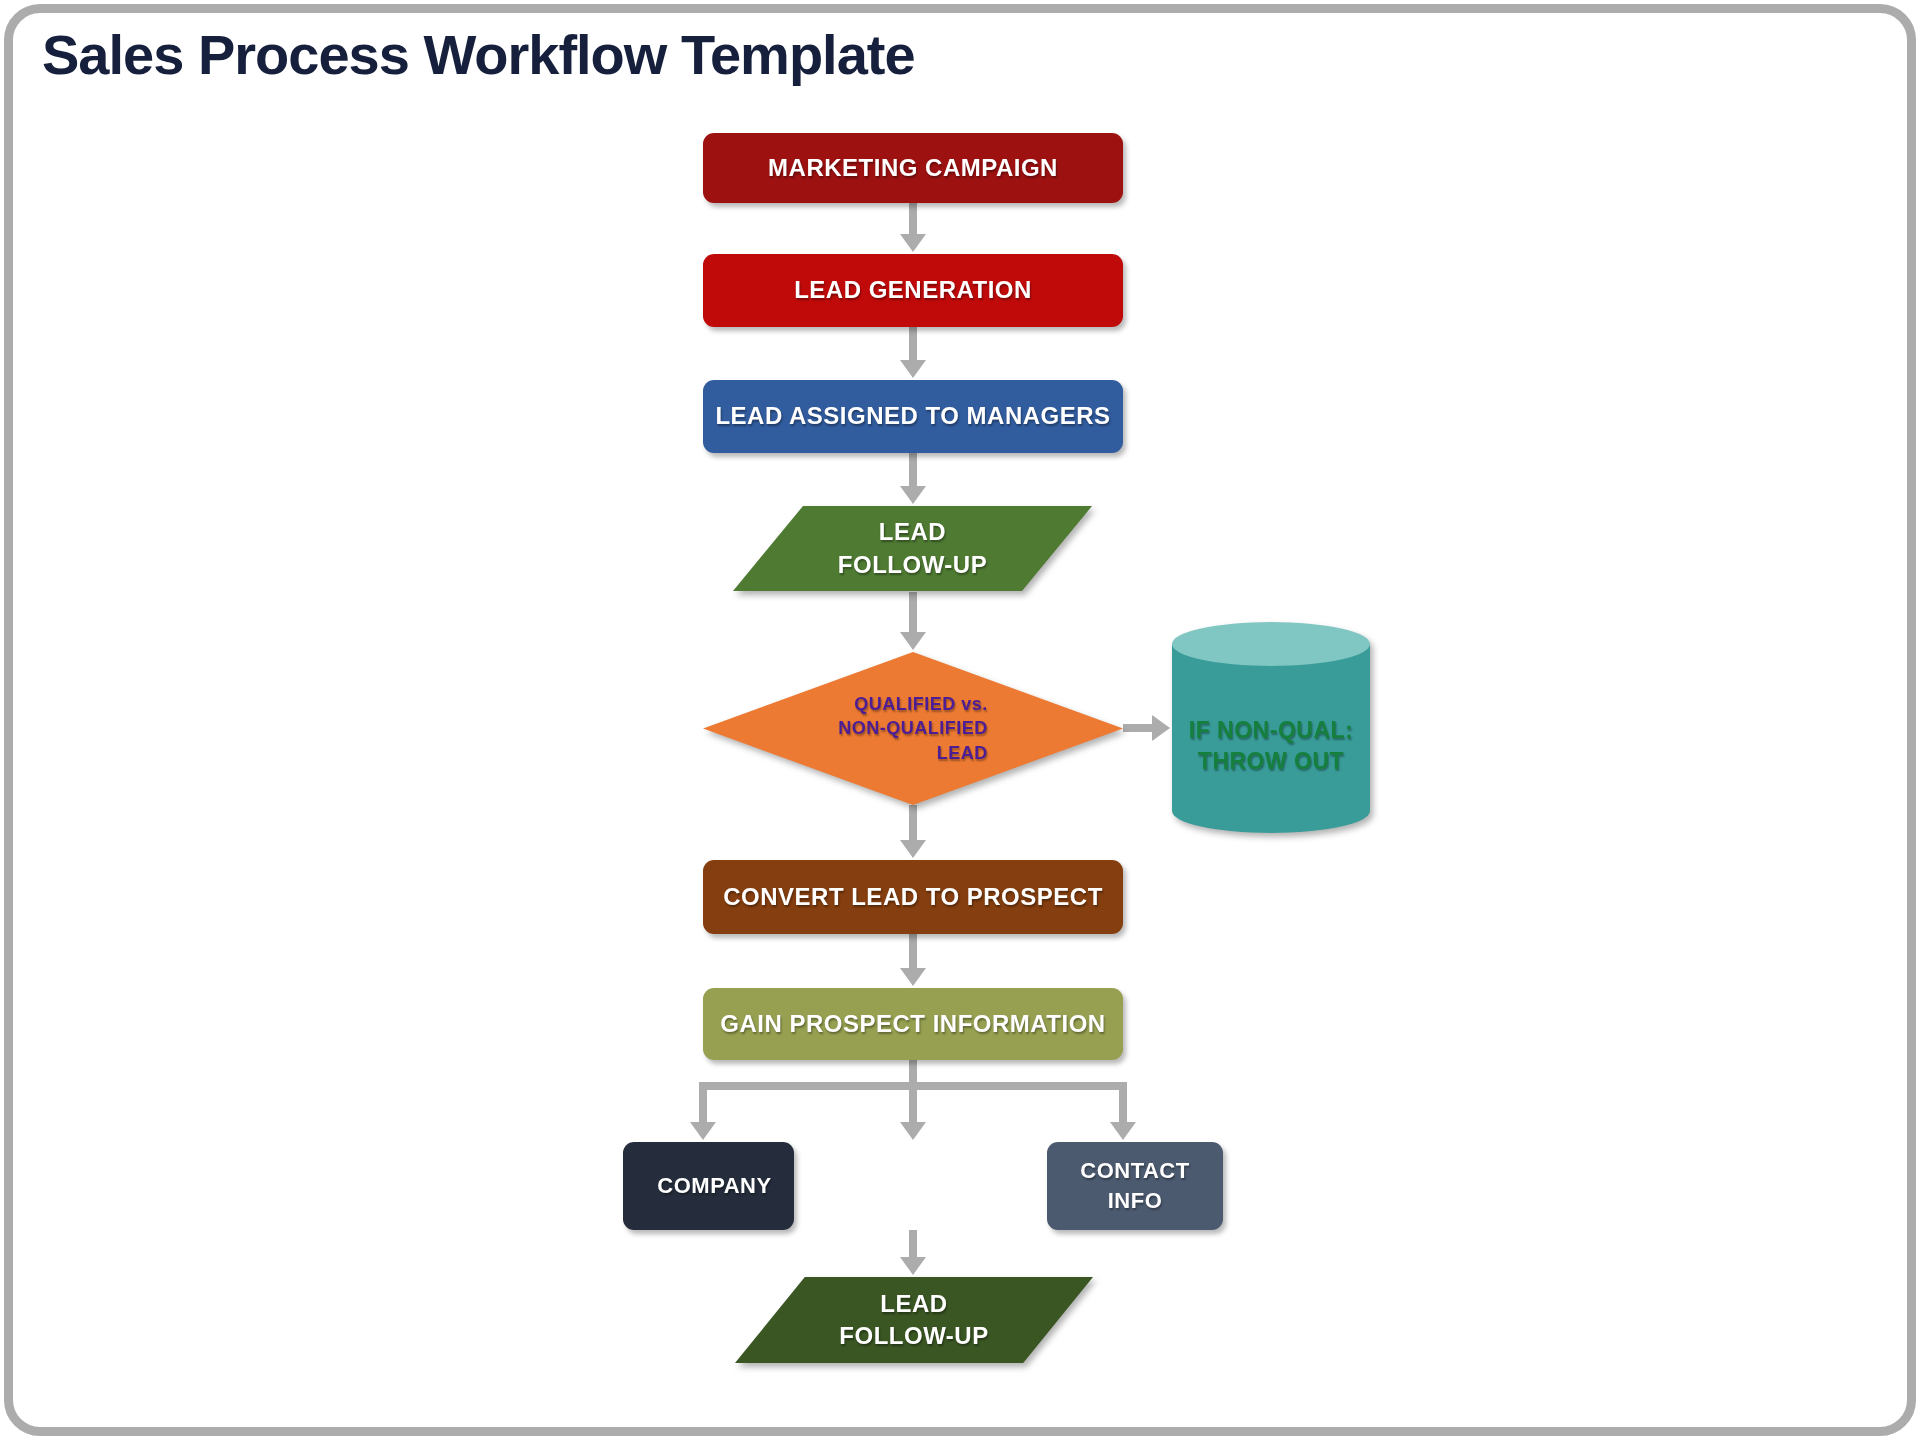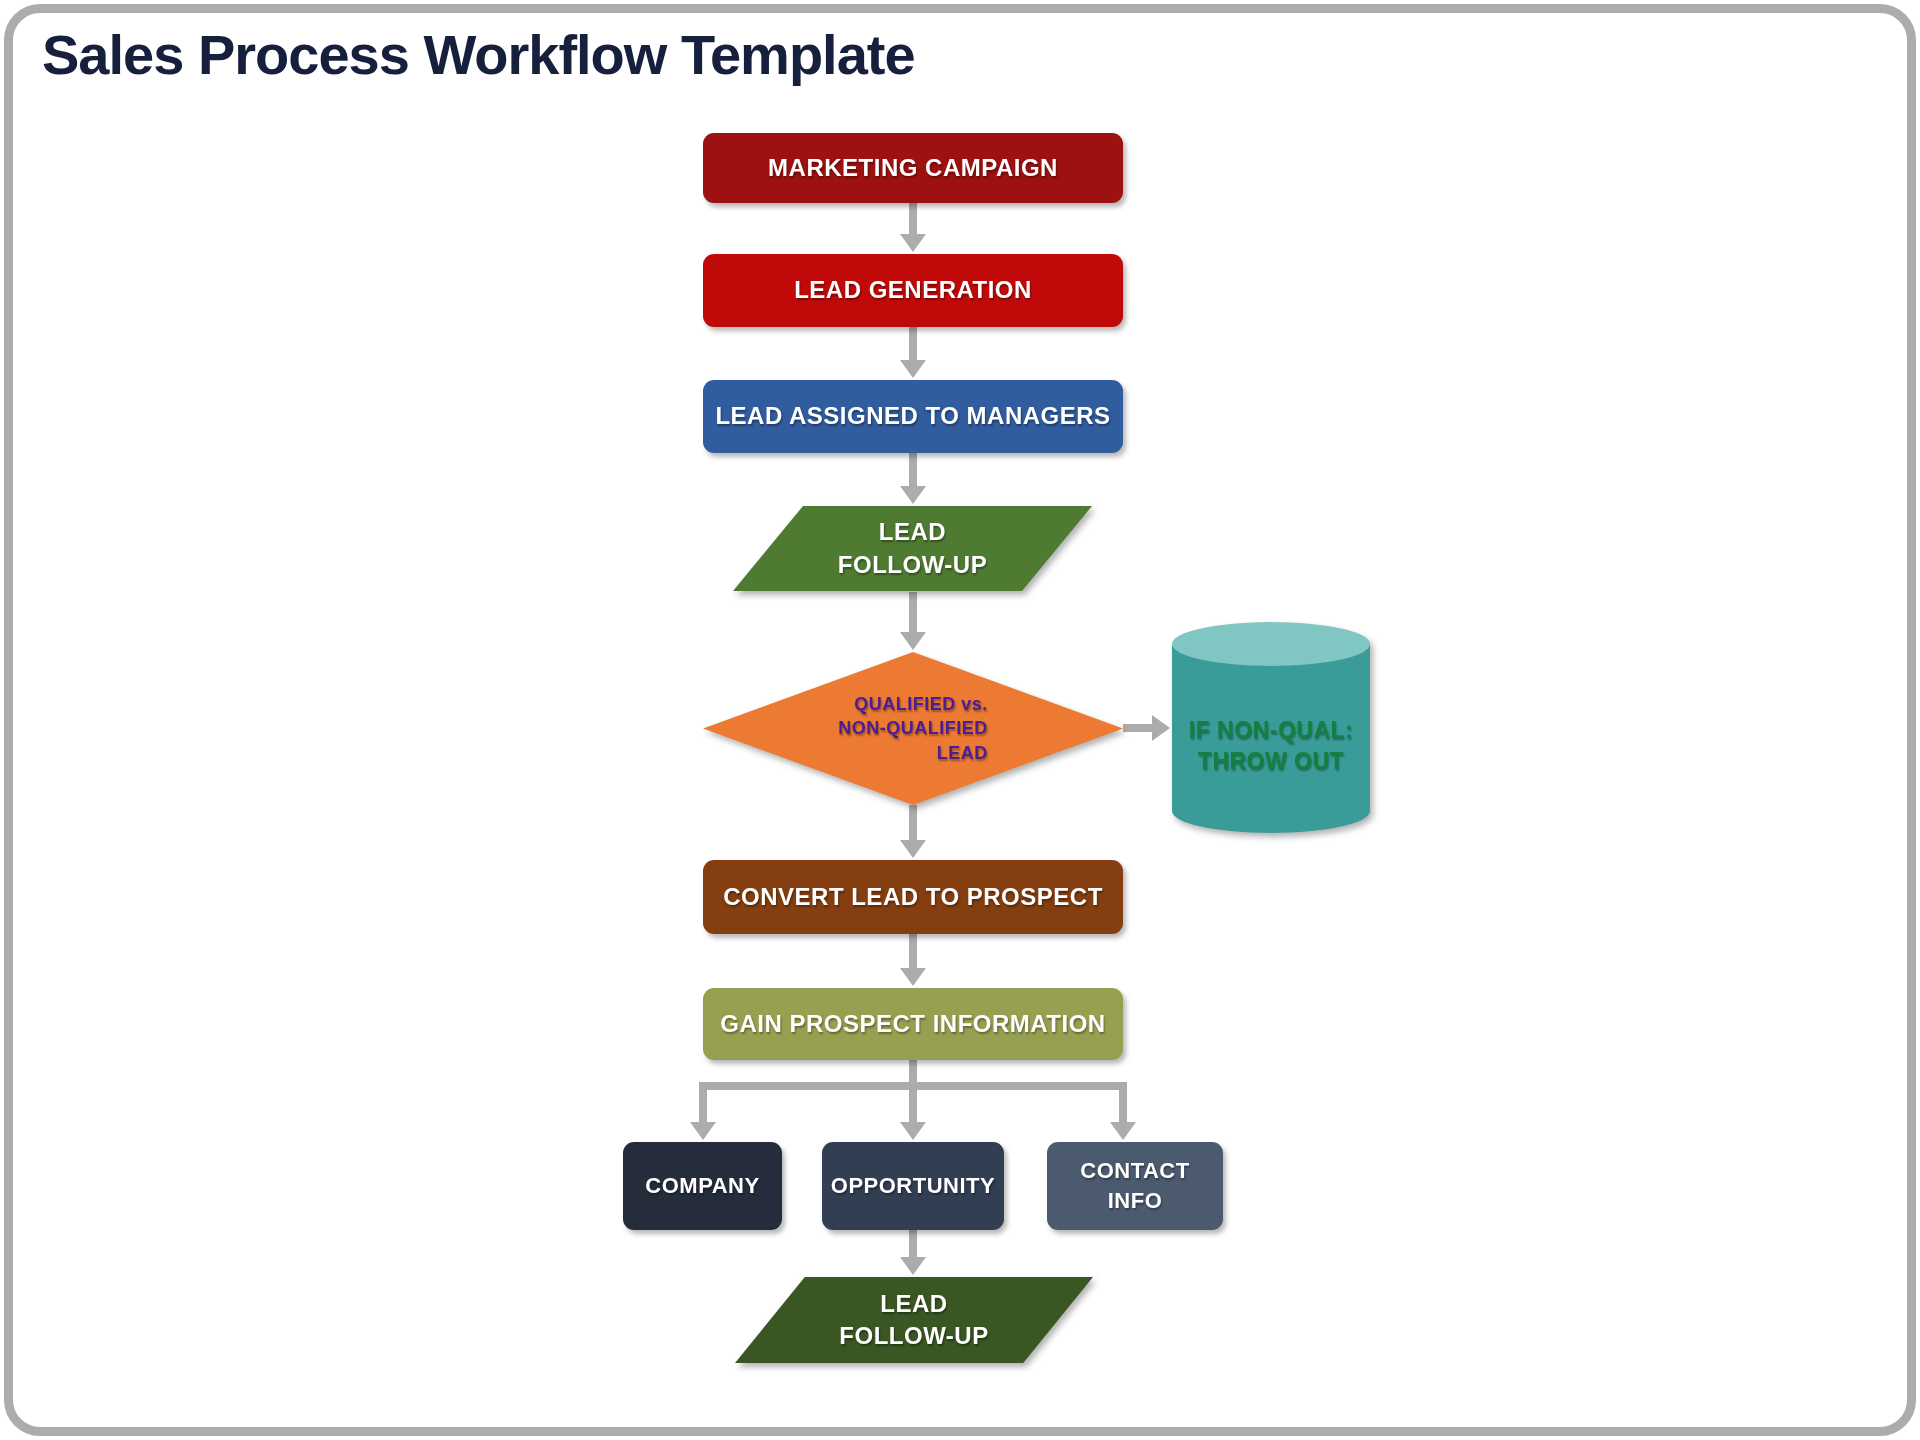--- a/index.html
+++ b/index.html
@@ -118,27 +118,24 @@
   </div>
 
   <div class="node box" style="left: 703px; top: 860px; width: 420px; height: 74px; background-color: rgb(132, 62, 15);">
     <span class="label">CONVERT LEAD TO PROSPECT</span>
   </div>
 
   <div class="node box" style="left: 703px; top: 988px; width: 420px; height: 72px; background-color: rgb(150, 160, 80);">
     <span class="label">GAIN PROSPECT INFORMATION</span>
   </div>
 
-  <div class="node box small-box" style="left: 623px; top: 1142px; width: 159px; height: 88px; background-color: rgb(37, 45, 60);">
+  <div class="node box small-box" style="left: 623px; top: 1142px; width: 159px; height: 88px; background-color: rgb(37, 45, 60); padding-left: 12px;">
     <span class="label">COMPANY</span>
   </div>
 
-  <div class="node box small-box" style="left: 822px; top: 1142px; width: 182px; height: 88px; background-color: rgb(50, 62, 82);">
-    <span class="label">OPPORTUNITY</span>
-  </div>
 
   <div class="node box small-box" style="left: 1047px; top: 1142px; width: 176px; height: 88px; background-color: rgb(76, 90, 112);">
     <span class="label">CONTACT
 INFO</span>
   </div>
 
   <div class="shape-wrap" style="left:735px;top:1277px;width:358px;height:86px">
     <div class="para" style="background-color: rgb(58, 86, 35);">
       <span class="label">LEAD
 FOLLOW-UP</span>

